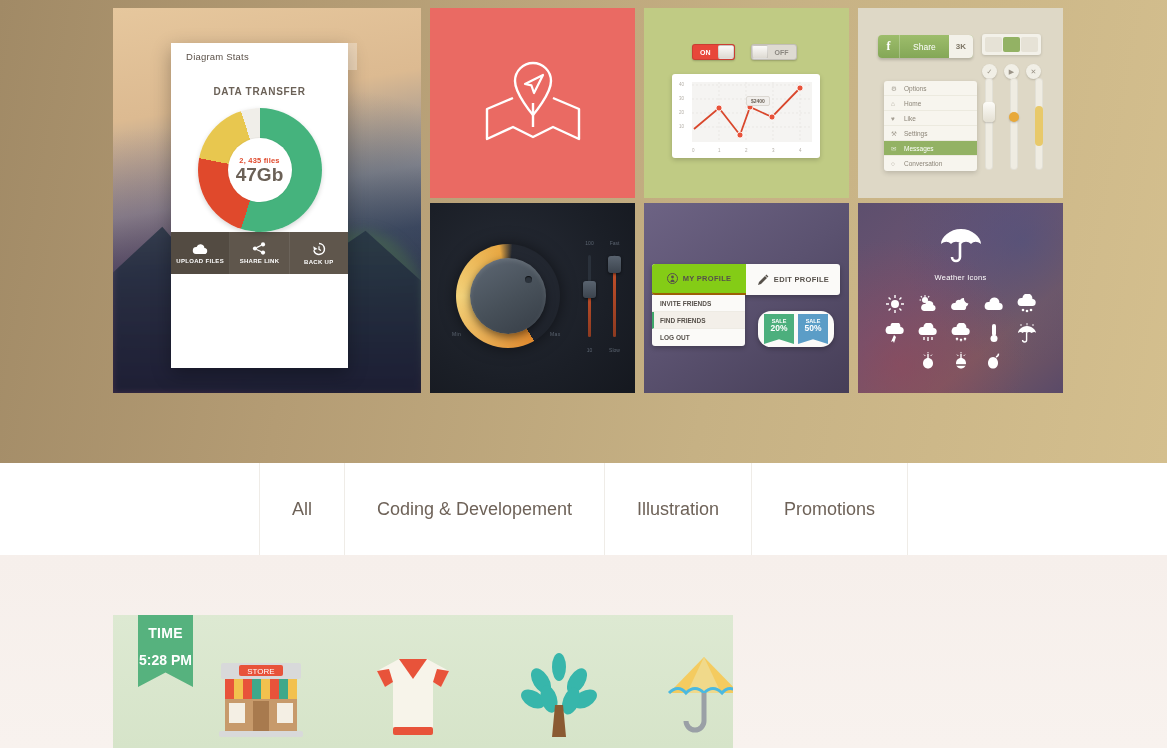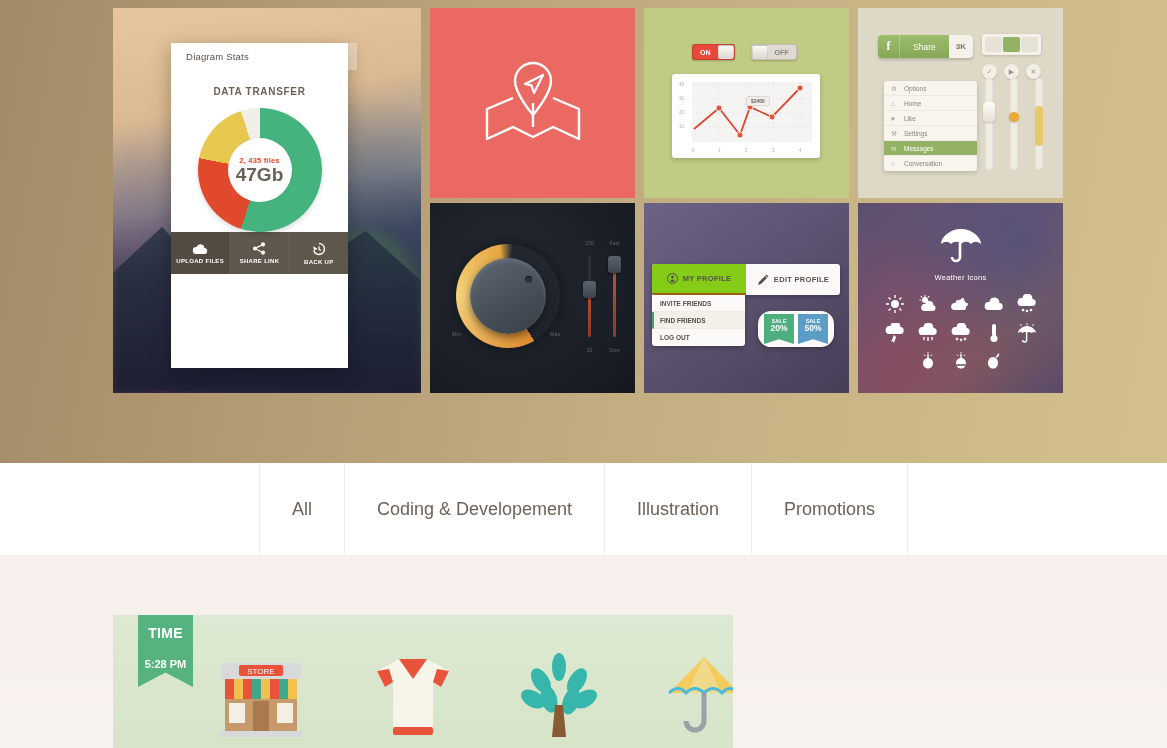--- a/index.html
+++ b/index.html
@@ -292,21 +292,21 @@
     background: linear-gradient(180deg, #dde9d2 0%, #d6e4c9 100%);
     overflow: hidden;
   }
   .time-ribbon {
     position: absolute; left: 25px; top: 0; width: 55px; height: 72px;
     background: #56b27e; color: #fff; text-align: center;
     clip-path: polygon(0 0,100% 0,100% 100%,50% 80%,0 100%);
     padding-top: 10px;
   }
   .time-title { font-size: 14px; font-weight: bold; letter-spacing: .3px; }
-  .time-val { font-size: 11px; font-weight: bold; margin-top: 17px; }
+  .time-val { font-size: 14px; font-weight: bold; margin-top: 11px; }
   .il-row { position: absolute; left: 100px; top: 38px; display: flex; gap: 58px; align-items: flex-end; }
 </style>
 </head>
 <body>
 
 <div class="page">
 
   <div class="hero">
     <div class="grid">
 

